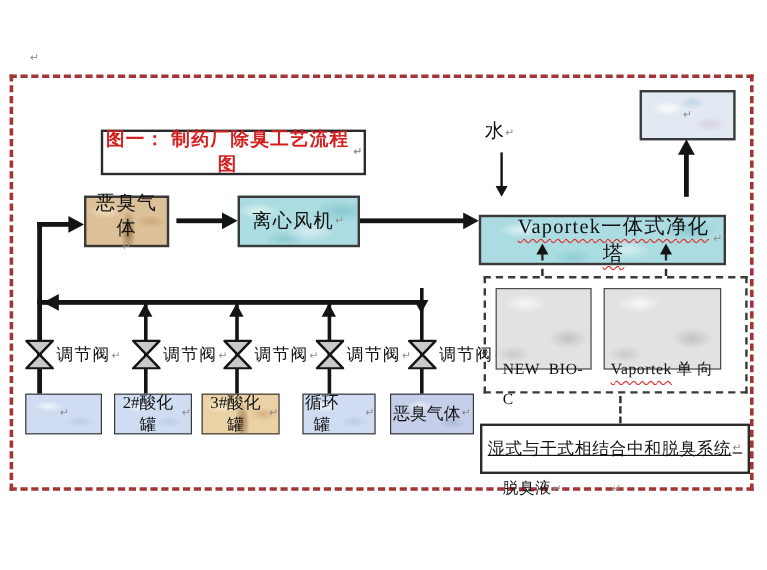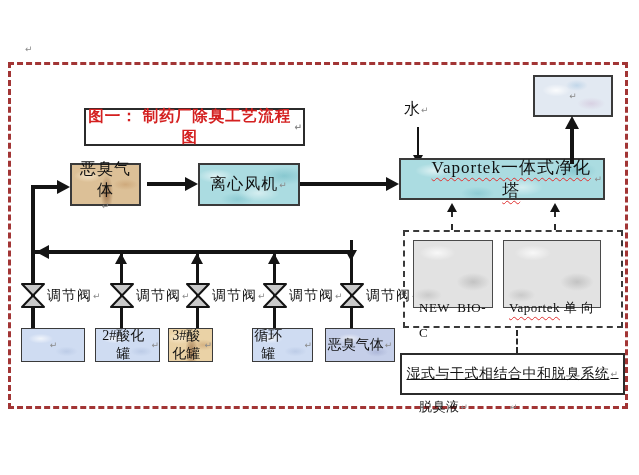--- a/index.html
+++ b/index.html
@@ -86,21 +86,21 @@
   <div class="ah d sm" style="left:413px;top:155px;"></div>
 
   <div class="box tx-tan" style="left:70px;top:163px;width:71px;height:43px;flex-direction:column;">
     <span>恶臭气体</span>
       <span class="ret">↵</span>
   </div>
   <div class="box tx-cyan" style="left:198px;top:163px;width:102px;height:43px;">
     <span>离心风机</span>
       <span class="ret">↵</span>
   </div>
-  <div class="box tx-cyan tower-font" style="left:399px;top:158px;width:206px;height:42px;padding-left:28px;">
+  <div class="box tx-cyan tower-font" style="left:399px;top:179px;width:206px;height:42px;padding-left:28px;">
     <span class="wavy">Vaportek一体式净化塔</span>
       <span class="ret">↵</span>
   </div>
 
   <div class="ln" style="left:147px;top:182px;width:40px;height:4px;"></div>
   <div class="ah r" style="left:185px;top:177px;"></div>
 
   <div class="ln" style="left:300px;top:182px;width:88px;height:4px;"></div>
   <div class="ah r" style="left:386px;top:177px;"></div>
 
@@ -145,21 +145,21 @@
   <div class="valve-label" style="left:289px;top:287px;"><span>调节阀</span><span class="ret">↵</span></div>
   <div class="valve-label" style="left:366px;top:287px;"><span>调节阀</span><span class="ret">↵</span></div>
 
   <div class="box tank tx-bluetank" style="left:21px;top:328px;width:64px;height:34px;">
       <span class="ret">↵</span>
   </div>
   <div class="box tank tx-bluetank" style="left:95px;top:328px;width:65px;height:34px;">
     <span>2#酸化罐</span>
       <span class="ret">↵</span>
   </div>
-  <div class="box tank tx-tan" style="left:168px;top:328px;width:45px;height:34px;background-color:#ead2a6;">
+  <div class="box tank tx-tan" style="left:168px;top:328px;width:65px;height:34px;background-color:#ead2a6;">
     <span>3#酸化罐</span>
       <span class="ret">↵</span>
   </div>
   <div class="box tank tx-bluetank" style="left:252px;top:328px;width:61px;height:34px;gap:20px;">
     <span>循环罐</span>
       <span class="ret">↵</span>
   </div>
   <div class="box tank tx-lavtank" style="left:325px;top:328px;width:70px;height:34px;">
     <span>恶臭气体</span>
       <span class="ret">↵</span>

